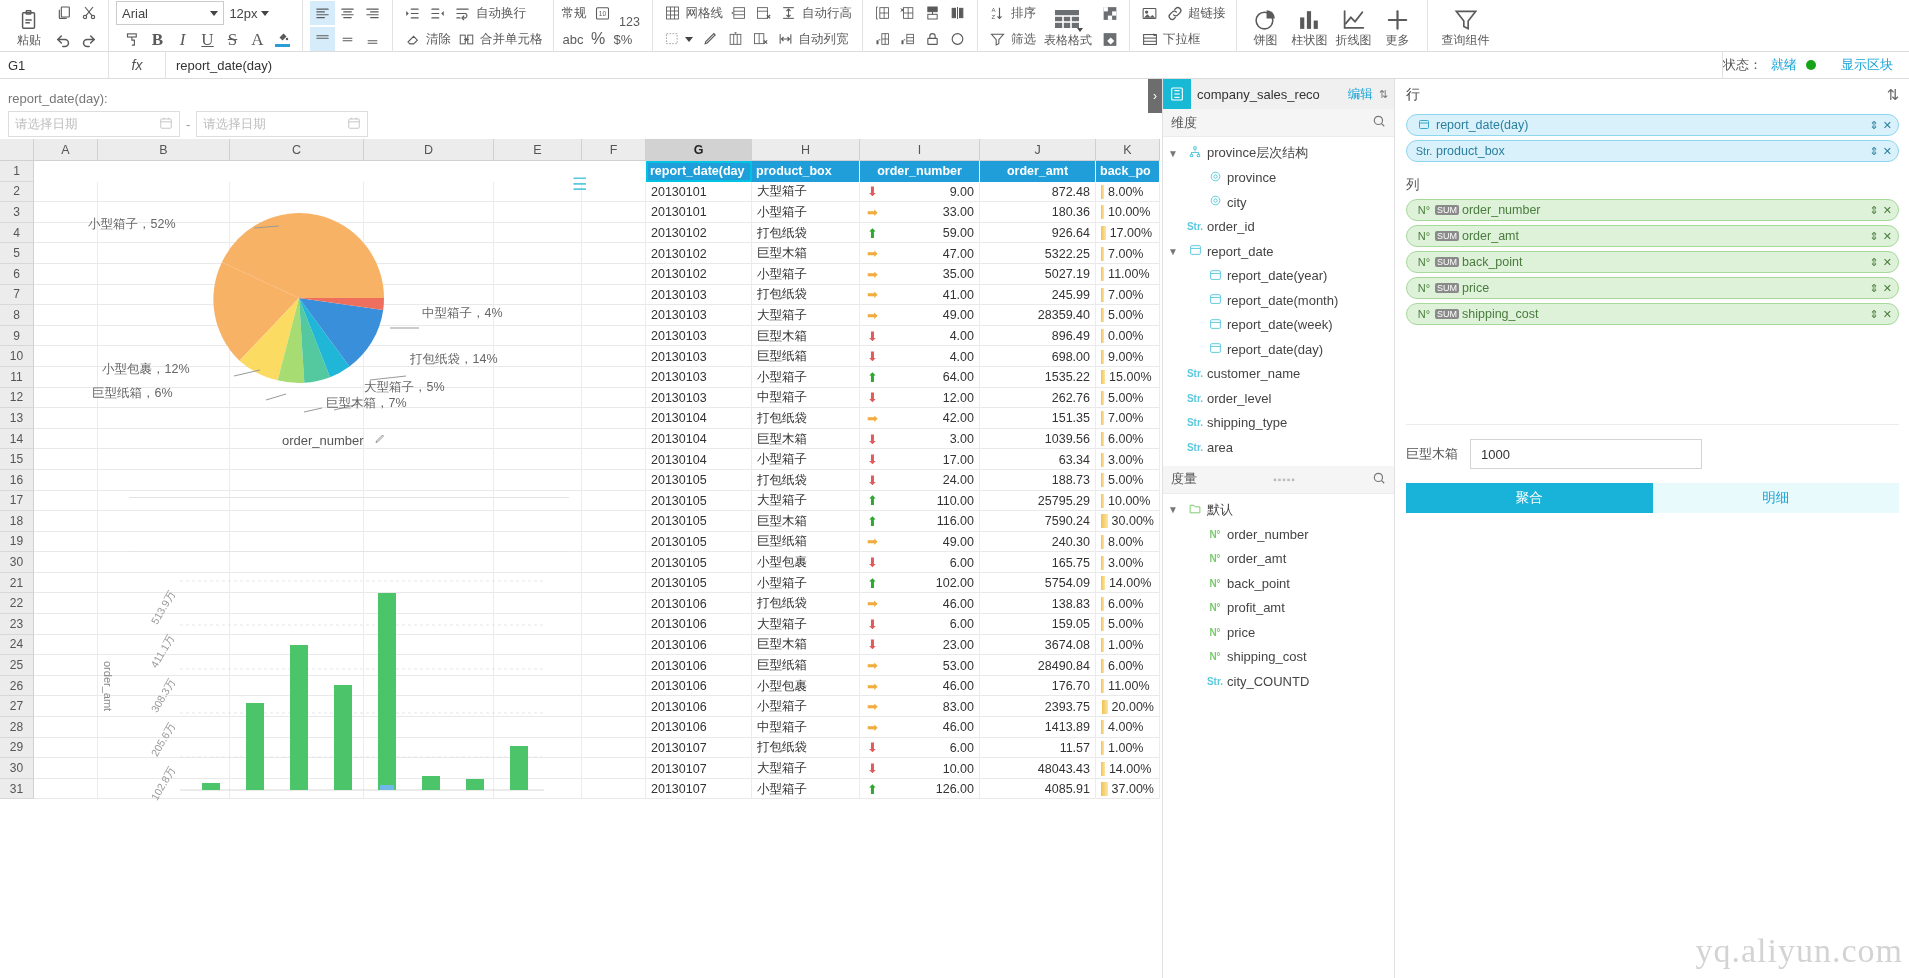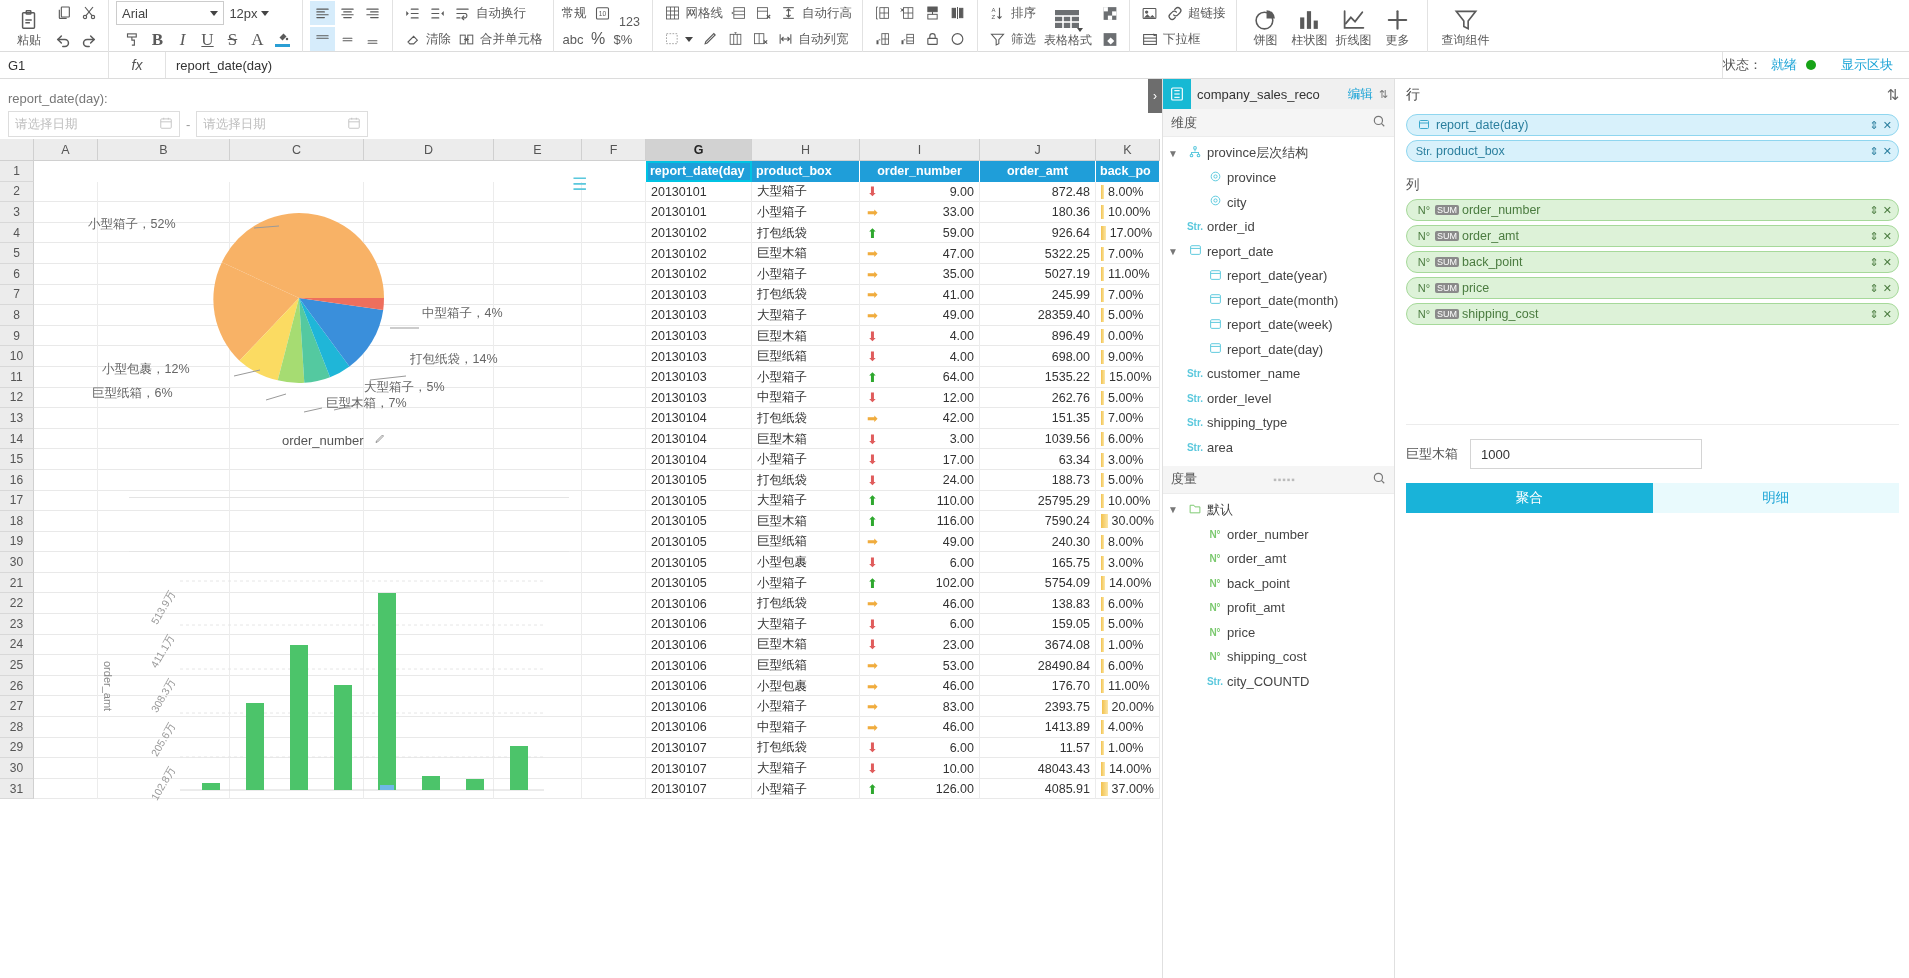--- a/index.html
+++ b/index.html
@@ -1700,14 +1700,15 @@
       <div class="prev-input">1000</div>
     </div>
 
     <div class="toggle-row">
       <div class="tgl on">聚合</div>
       <div class="tgl off">明细</div>
     </div>
 
   </div>
 
+  <div class="watermark">yq.aliyun.com</div>
 
 </div>
 
 </body></html>

